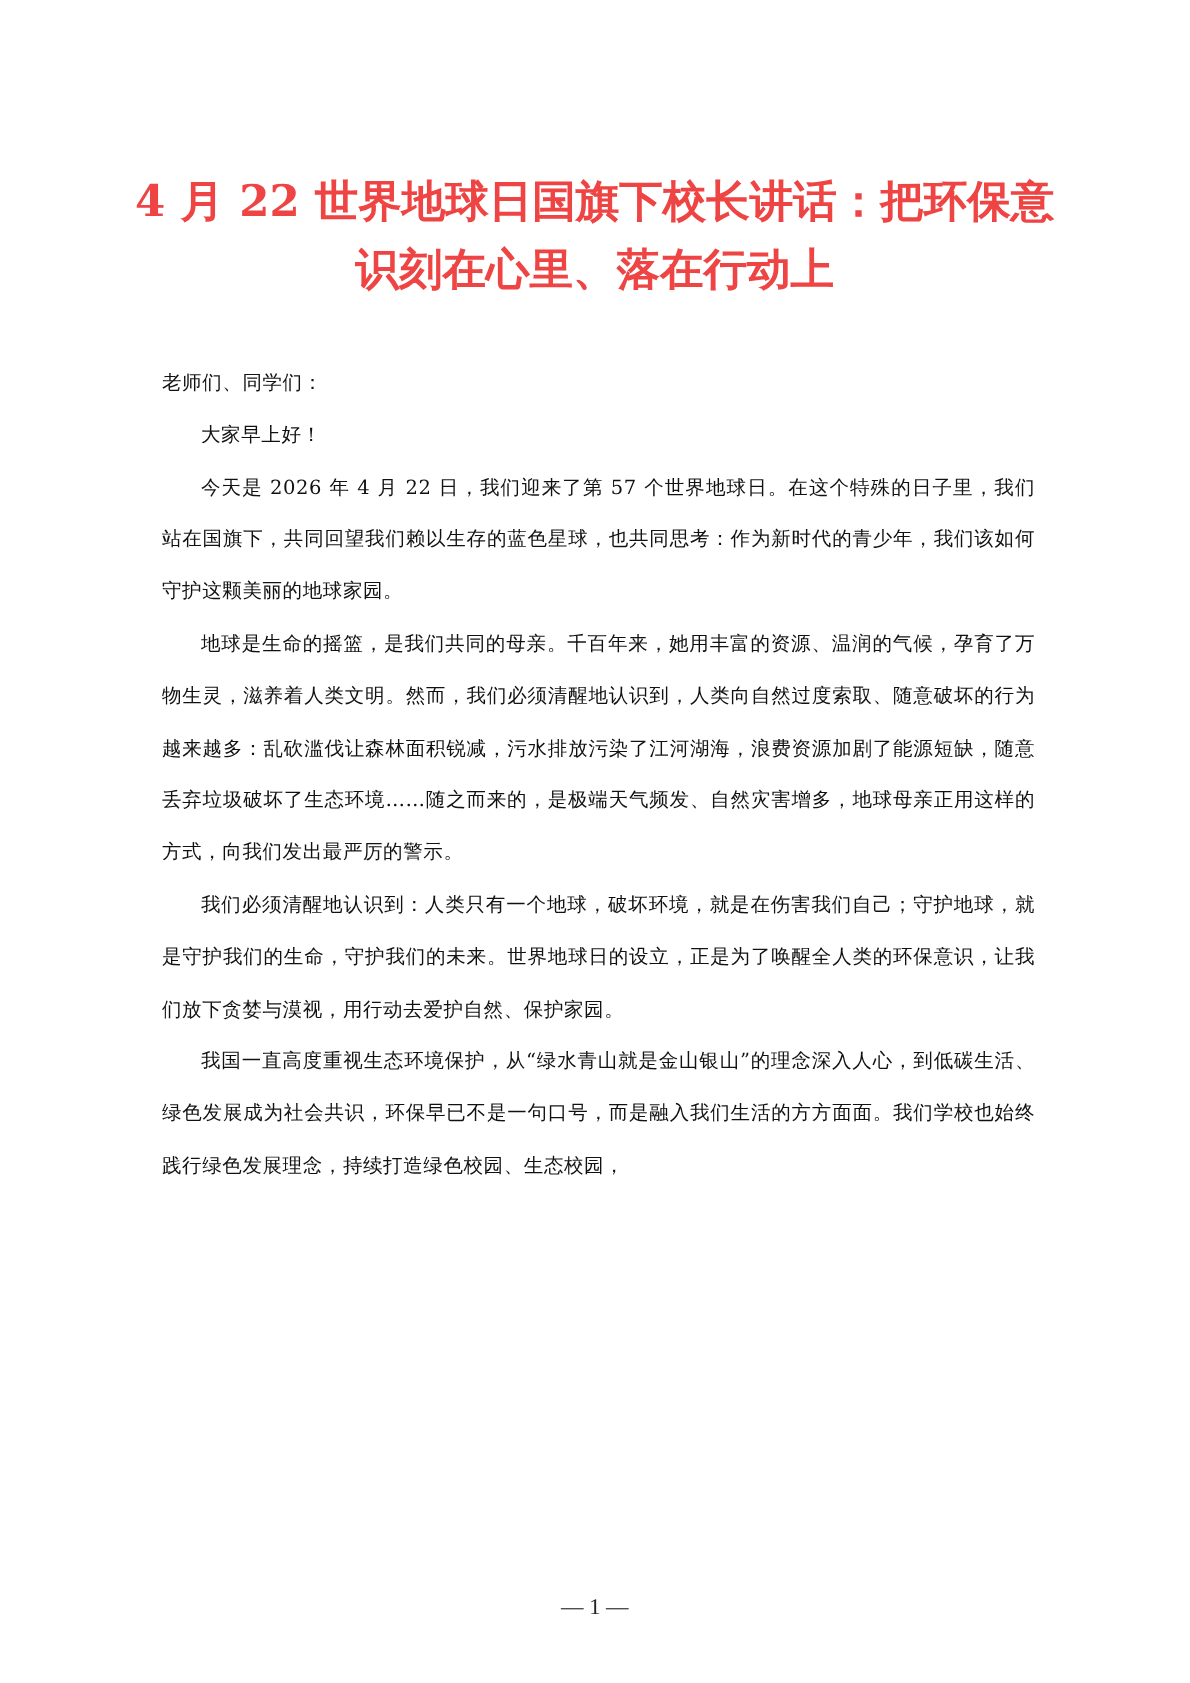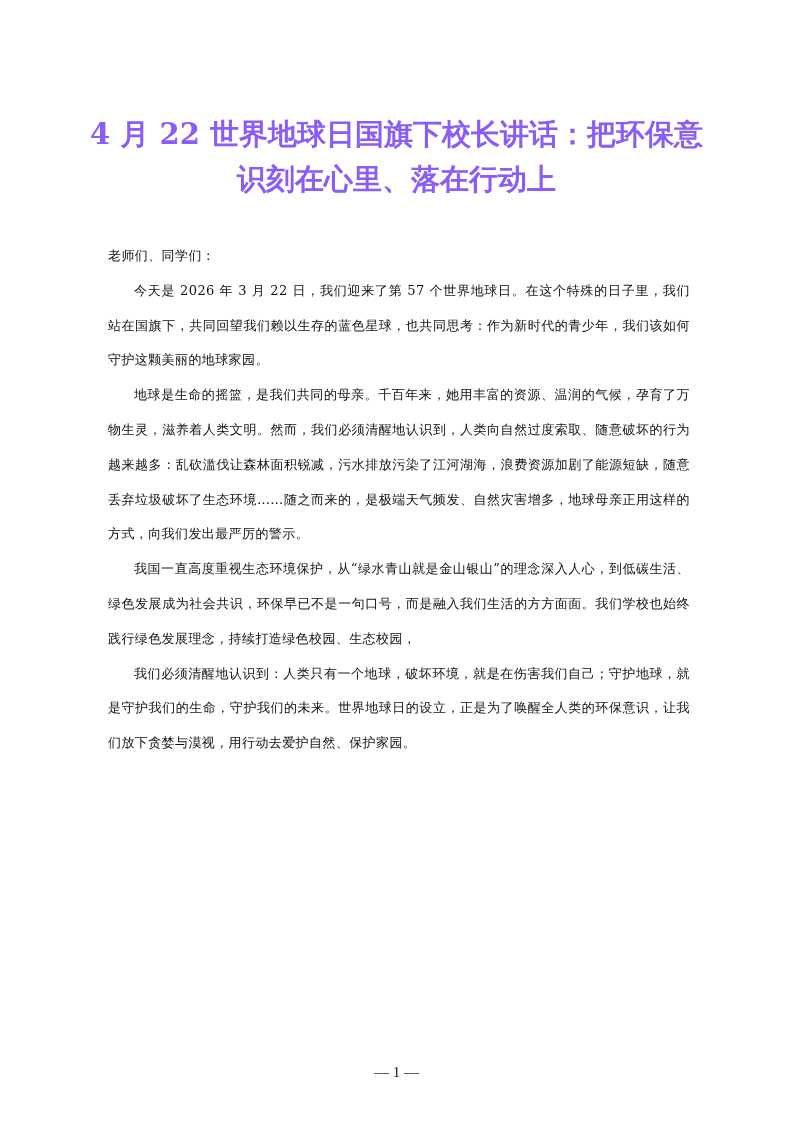--- a/index.html
+++ b/index.html
@@ -2,21 +2,21 @@
 <html><head>
   <meta charset="utf-8">
   <style>
     html, body { margin: 0; padding: 0; background: #ffffff; }
     body { width: 793px; height: 1122px; position: relative; overflow: hidden; color: #111; }
     .title {
       position: absolute; left: 90px; top: 112px; width: 613px;
       text-align: center;
       font-family: "DejaVu Serif", "Liberation Serif", serif;
       font-weight: bold; font-size: 29px; line-height: 45px;
-      color: #8b5cf6;
+      color: #ef4444;
     }
     .body {
       position: absolute; left: 108px; top: 239px; width: 582px;
       font-family: "DejaVu Serif", "Liberation Serif", serif;
       font-size: 13px; line-height: 34.8px;
       text-align: justify; text-justify: inter-character;
       letter-spacing: 0.4px;
     }
     .body p { margin: 0; }
     .body p.indent { text-indent: 2em; }
@@ -27,19 +27,20 @@
       font-size: 15px; color: #222;
     }
   </style>
 </head>
 <body>
 
 <div class="title">4 月 22 世界地球日国旗下校长讲话：把环保意识刻在心里、落在行动上</div>
 
 <div class="body">
   <p>老师们、同学们：</p>
-  <p class="indent">今天是 2026 年 3 月 22 日，我们迎来了第 57 个世界地球日。在这个特殊的日子里，我们站在国旗下，共同回望我们赖以生存的蓝色星球，也共同思考：作为新时代的青少年，我们该如何守护这颗美丽的地球家园。</p>
+  <p class="indent">大家早上好！</p>
+  <p class="indent">今天是 2026 年 4 月 22 日，我们迎来了第 57 个世界地球日。在这个特殊的日子里，我们站在国旗下，共同回望我们赖以生存的蓝色星球，也共同思考：作为新时代的青少年，我们该如何守护这颗美丽的地球家园。</p>
   <p class="indent">地球是生命的摇篮，是我们共同的母亲。千百年来，她用丰富的资源、温润的气候，孕育了万物生灵，滋养着人类文明。然而，我们必须清醒地认识到，人类向自然过度索取、随意破坏的行为越来越多：乱砍滥伐让森林面积锐减，污水排放污染了江河湖海，浪费资源加剧了能源短缺，随意丢弃垃圾破坏了生态环境……随之而来的，是极端天气频发、自然灾害增多，地球母亲正用这样的方式，向我们发出最严厉的警示。</p>
+  <p class="indent">我们必须清醒地认识到：人类只有一个地球，破坏环境，就是在伤害我们自己；守护地球，就是守护我们的生命，守护我们的未来。世界地球日的设立，正是为了唤醒全人类的环保意识，让我们放下贪婪与漠视，用行动去爱护自然、保护家园。</p>
   <p class="indent">我国一直高度重视生态环境保护，从“绿水青山就是金山银山”的理念深入人心，到低碳生活、绿色发展成为社会共识，环保早已不是一句口号，而是融入我们生活的方方面面。我们学校也始终践行绿色发展理念，持续打造绿色校园、生态校园，</p>
-  <p class="indent">我们必须清醒地认识到：人类只有一个地球，破坏环境，就是在伤害我们自己；守护地球，就是守护我们的生命，守护我们的未来。世界地球日的设立，正是为了唤醒全人类的环保意识，让我们放下贪婪与漠视，用行动去爱护自然、保护家园。</p>
 </div>
 
 <div class="page-num">— 1 —</div>
 
 </body></html>

